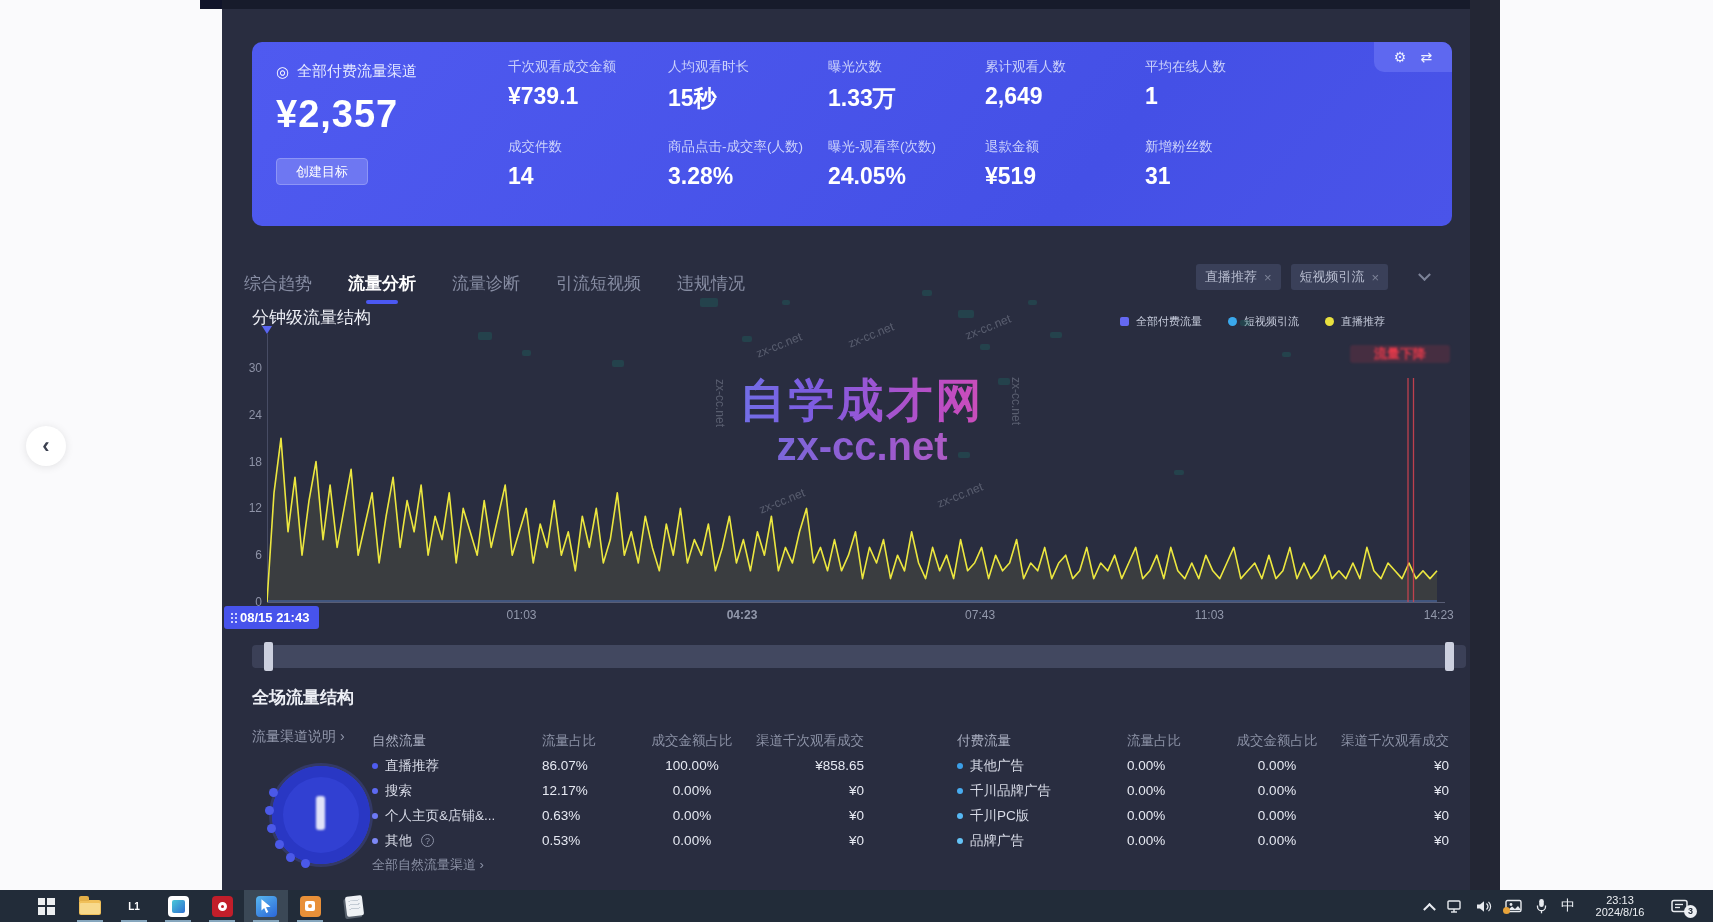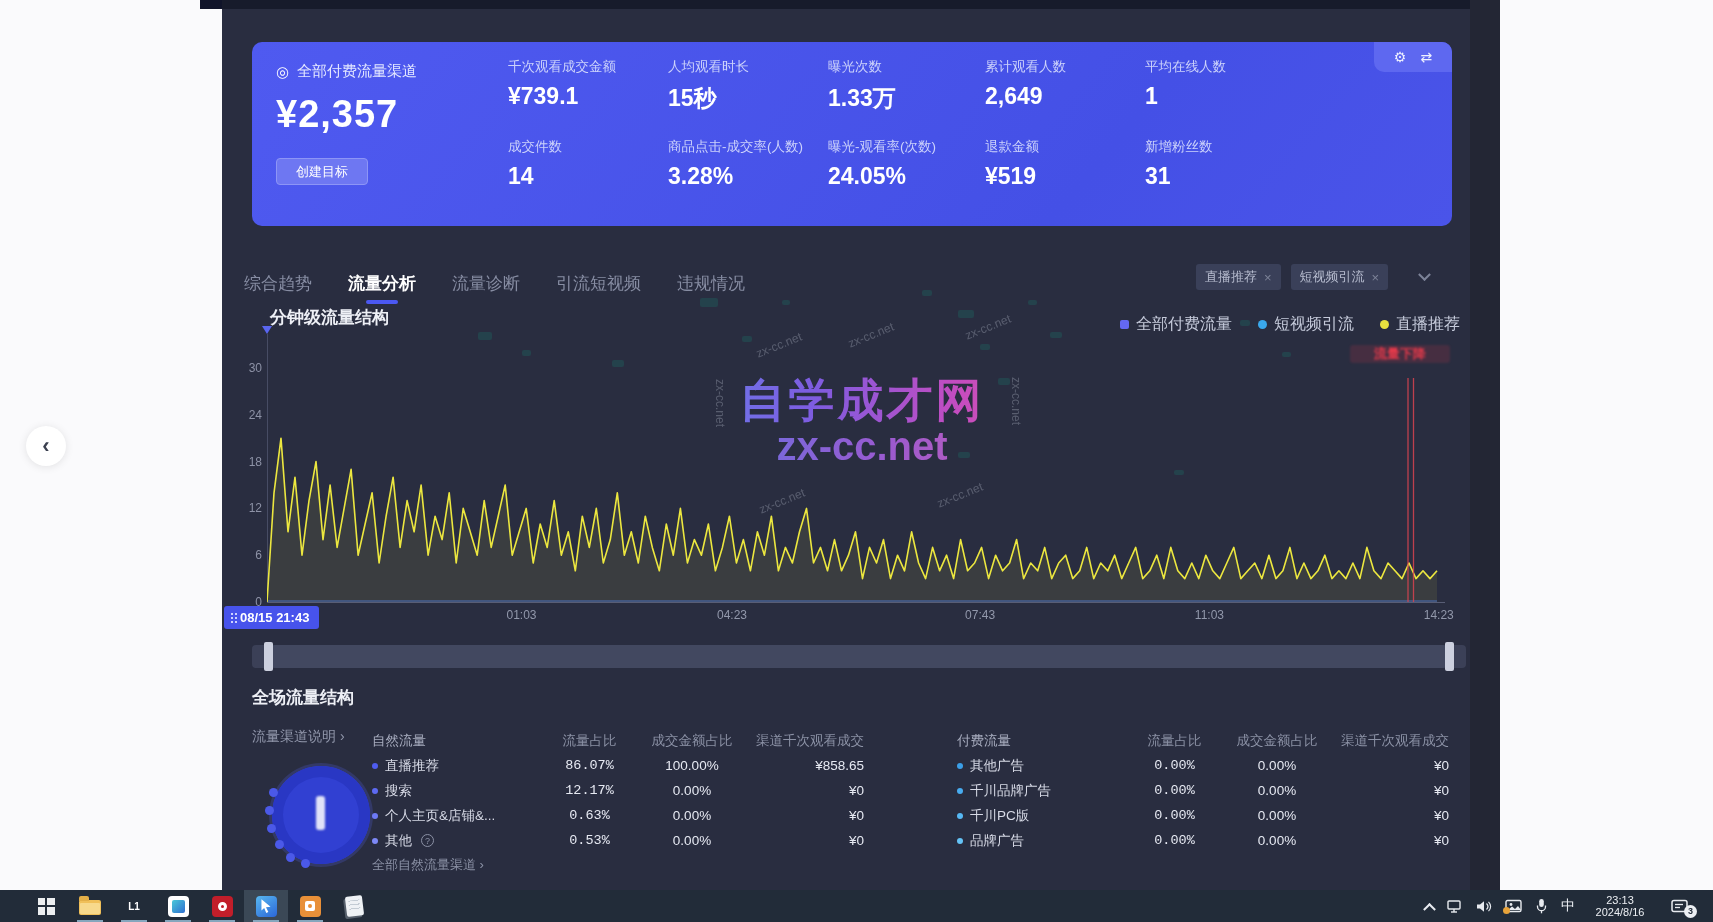--- a/index.html
+++ b/index.html
@@ -40,23 +40,23 @@
   .tab.active::after { content:""; position:absolute; left:50%; transform:translateX(-50%); bottom:-9px;
     width:32px; height:4px; border-radius:2px; background:#4b58f2; }
   .chips { position:absolute; left:974px; top:264px; display:flex; gap:10px; align-items:center; }
   .chip { background:#3a4059; border-radius:3px; height:26px; padding:0 9px; display:flex; align-items:center;
     gap:7px; font-size:13px; color:#b7bccf; cursor:pointer; }
   .chip-x { color:#7d8398; font-size:13px; }
   .chips-chevron { width:9px; height:9px; border-right:2px solid #7d8398; border-bottom:2px solid #7d8398;
     transform:rotate(45deg) translate(-2px,-2px); margin-left:22px; cursor:pointer; }
 
   
-  .chart-title { position:absolute; left:48px; top:306px; font-size:17px; font-weight:bold; color:#eef0f6; }
+  .chart-title { position:absolute; left:30px; top:306px; font-size:17px; font-weight:normal; color:#eef0f6; }
   .legend { position:absolute; left:898px; top:314px; display:flex; gap:26px; }
-  .legend-item { display:flex; align-items:center; gap:7px; font-size:16px; color:#c6cbdb; cursor:pointer; }
+  .legend-item { display:flex; align-items:center; gap:7px; font-size:11px; color:#c6cbdb; cursor:pointer; }
   .legend-marker { width:9px; height:9px; }
   .y-tick { position:absolute; left:8px; width:32px; text-align:right; font-size:12px; color:#8d92a6; }
   .y-axis-line { position:absolute; left:45px; top:334px; width:1px; height:268px; background:#474c64; }
   .y-axis-arrow { position:absolute; left:40px; top:326px; width:0; height:0;
     border-left:5px solid transparent; border-right:5px solid transparent; border-top:8px solid #5a66f0; }
   .x-axis-line { position:absolute; left:45px; top:602px; width:1178px; height:1px; background:#585d75; }
   #chart-svg { position:absolute; left:45px; top:358px; }
   .x-start-pill { position:absolute; left:2px; top:606px; height:23px; background:#4753ec; border-radius:3px;
     color:#fff; font-weight:bold; font-size:13px; display:flex; align-items:center; gap:7px; padding:0 10px 0 7px; cursor:grab; }
   .drag-dots { width:2px; height:2px; background:#cdd2ff;
@@ -80,21 +80,21 @@
   .donut::after { content:""; position:absolute; left:44px; top:30px; width:9px; height:34px;
     background:rgba(255,255,255,.85); border-radius:3px; filter:blur(1px); }
   .donut-dot { position:absolute; width:9px; height:9px; border-radius:50%; background:#4b59e8; }
 
   .traffic-table { position:absolute; top:728px; width:492px; font-size:13.5px; }
   #natural-table { left:150px; } #paid-table { left:735px; }
   .t-row { display:flex; height:25px; align-items:center; }
   .t-row.t-header { color:#8b91a5; }
   .t-name { flex:0 0 170px; display:flex; align-items:center; gap:7px; color:#d7dae6; white-space:nowrap; overflow:hidden; }
   .t-header .t-name { color:#a8adbf; }
-  .t-c2 { flex:0 0 95px; text-align:center;font-family:Liberation Mono, monospace; } .t-c3 { flex:0 0 110px; text-align:center; } .t-c4 { flex:1 1 auto; text-align:right; }
+  .t-c2 { flex:0 0 95px; text-align:left; } .t-c3 { flex:0 0 110px; text-align:center; } .t-c4 { flex:1 1 auto; text-align:right; }
   .t-row:not(.t-header) .t-c2, .t-row:not(.t-header) .t-c3, .t-row:not(.t-header) .t-c4 { color:#e6e9f2; }
   .bullet { width:6px; height:6px; border-radius:50%; flex:0 0 6px; }
   .info-circle { width:13px; height:13px; border-radius:50%; border:1px solid #8b91a5; color:#8b91a5;
     font-size:9px; display:inline-flex; align-items:center; justify-content:center; margin-left:2px; cursor:pointer; }
   .table-link { position:absolute; top:856px; font-size:13px; color:#8b91a5; cursor:pointer; }
   #natural-link { left:150px; } #paid-link { left:735px; width:492px; text-align:right; }
 
   
   .wm-big { position:absolute; left:400px; top:376px; width:480px; text-align:center; pointer-events:none; z-index:3; }
   .wm-line1 { font-size:46px; font-weight:bold; line-height:48px; letter-spacing:3px;
@@ -377,21 +377,21 @@
     <div class="wm-line1">自学成才网</div>
     <div class="wm-line2">zx-cc.net</div>
   </div>
 <div class="y-tick" style="top: 595px;">0</div>
     <div class="y-tick" style="top: 548.2px;">6</div>
     <div class="y-tick" style="top: 501.4px;">12</div>
     <div class="y-tick" style="top: 454.6px;">18</div>
     <div class="y-tick" style="top: 407.8px;">24</div>
     <div class="y-tick" style="top: 361px;">30</div>
     <div class="x-tick" style="left: 275.49px;">01:03</div>
-    <div class="x-tick" style="left: 486px;">04:23</div>
+    <div class="x-tick" style="left: 496px; font-weight: bold;">04:23</div>
     <div class="x-tick" style="left: 734.13px;">07:43</div>
     <div class="x-tick" style="left: 963.45px;">11:03</div>
     <div class="x-tick" style="left: 1192.77px;">14:23</div>
     <span class="wm-small" style="left: 533px; top: 338px; transform: rotate(-22deg);">zx-cc.net</span>
     <span class="wm-small" style="left: 625px; top: 328px; transform: rotate(-22deg);">zx-cc.net</span>
     <span class="wm-small" style="left: 742px; top: 320px; transform: rotate(-22deg);">zx-cc.net</span>
     <span class="wm-small" style="left: 474px; top: 396px; transform: rotate(90deg);">zx-cc.net</span>
     <span class="wm-small" style="left: 770px; top: 394px; transform: rotate(90deg);">zx-cc.net</span>
     <span class="wm-small" style="left: 536px; top: 494px; transform: rotate(-22deg);">zx-cc.net</span>
     <span class="wm-small" style="left: 714px; top: 488px; transform: rotate(-22deg);">zx-cc.net</span>

